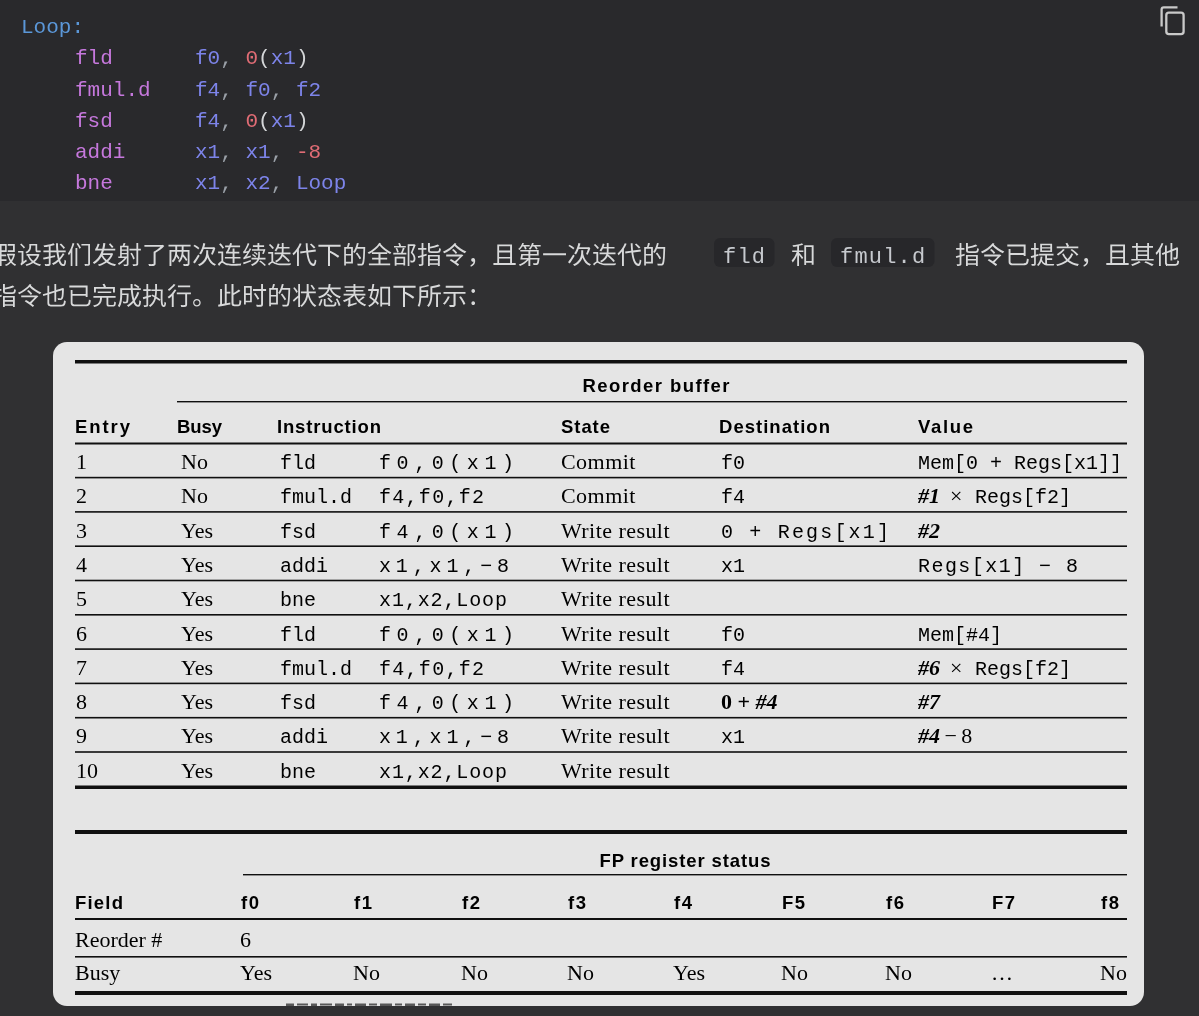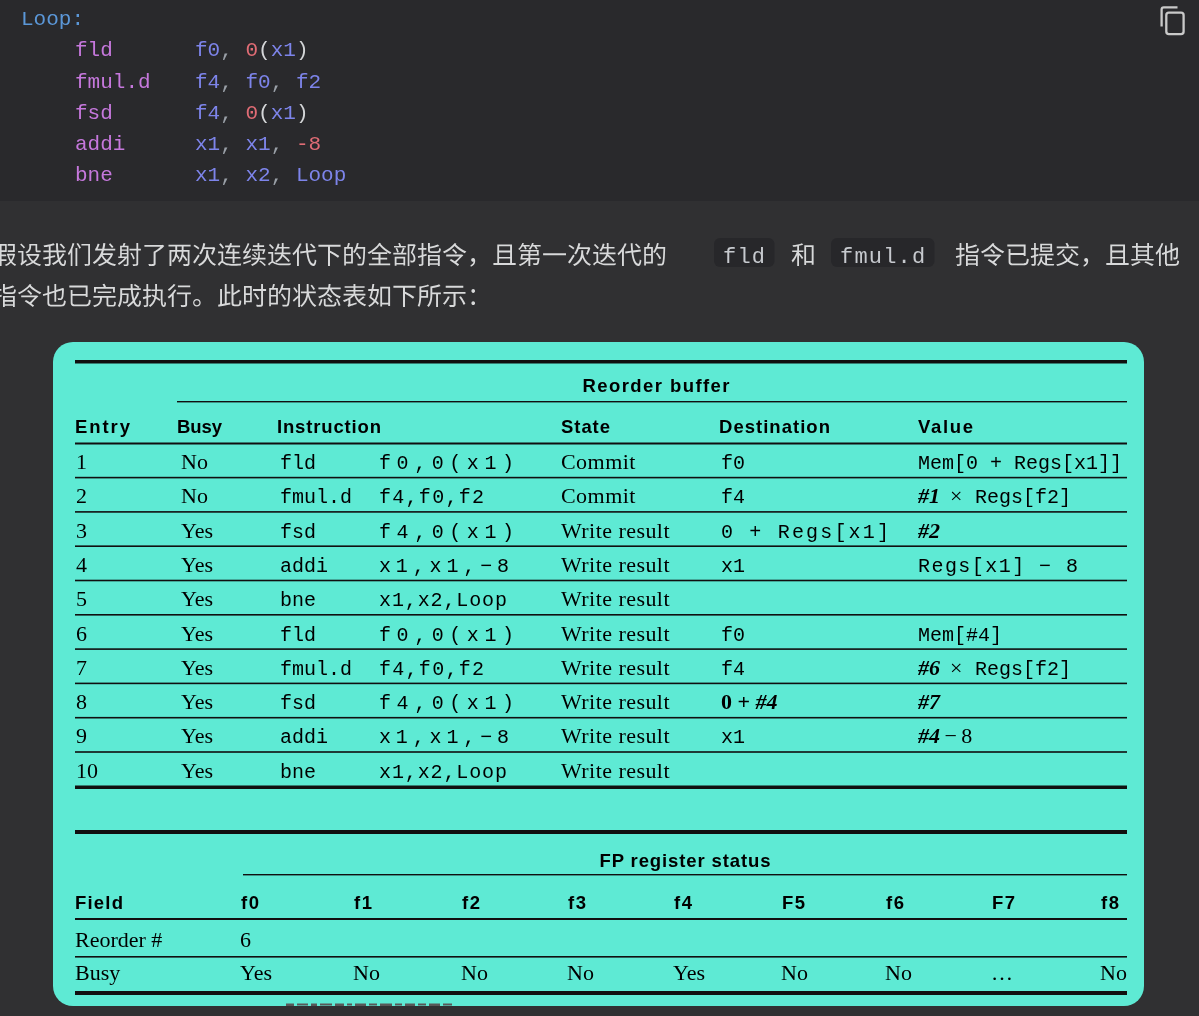--- a/index.html
+++ b/index.html
@@ -1,18 +1,18 @@
 <!DOCTYPE html>
 <html><head><meta charset="utf-8"><style>
 html,body{margin:0;padding:0;width:1199px;height:1016px;background:#303032;overflow:hidden}
 #code{position:absolute;left:0;top:0;width:1199px;height:201px;background:#29292c;
  font-family:"Liberation Mono",monospace;font-size:21px;line-height:31.3px;
- padding:4px 0 0 21px;box-sizing:border-box;white-space:pre}
+ padding:12px 0 0 21px;box-sizing:border-box;white-space:pre}
 #code .mn{color:#c678dd;display:inline-block;width:120px;margin-left:54px}
-#card{position:absolute;left:53px;top:342px;width:1091px;height:664px;background:#5eead4;border-radius:20px;overflow:hidden}
+#card{position:absolute;left:53px;top:342px;width:1091px;height:664px;background:#e5e5e5;border-radius:14px;overflow:hidden}
 #para{position:absolute;left:0;top:230px;width:1199px;height:90px}
 </style></head>
 <body>
 <div id="code"><span style="color:#5b97d8">Loop:</span><br><span class="mn">fld</span><span style="color:#7d84ea">f0</span><span style="color:#9aa0a8">, </span><span style="color:#e06c75">0</span><span style="color:#d4d6d8">(</span><span style="color:#7d84ea">x1</span><span style="color:#d4d6d8">)</span><br><span class="mn">fmul.d</span><span style="color:#7d84ea">f4</span><span style="color:#9aa0a8">, </span><span style="color:#7d84ea">f0</span><span style="color:#9aa0a8">, </span><span style="color:#7d84ea">f2</span><br><span class="mn">fsd</span><span style="color:#7d84ea">f4</span><span style="color:#9aa0a8">, </span><span style="color:#e06c75">0</span><span style="color:#d4d6d8">(</span><span style="color:#7d84ea">x1</span><span style="color:#d4d6d8">)</span><br><span class="mn">addi</span><span style="color:#7d84ea">x1</span><span style="color:#9aa0a8">, </span><span style="color:#7d84ea">x1</span><span style="color:#9aa0a8">, </span><span style="color:#e06c75">-8</span><br><span class="mn">bne</span><span style="color:#7d84ea">x1</span><span style="color:#9aa0a8">, </span><span style="color:#7d84ea">x2</span><span style="color:#9aa0a8">, </span><span style="color:#7d84ea">Loop</span></div>
 <svg xmlns="http://www.w3.org/2000/svg" width="30" height="34" style="position:absolute;left:1157px;top:4px" fill="none" stroke="#c9c9c9" stroke-width="2.3">
 <path d="M4.6 22.5 V5.5 Q4.6 3.3 6.8 3.3 H20.5"></path>
 <rect x="9.3" y="8.6" width="17.3" height="21.6" rx="2.6"></rect>
 </svg>
 <div id="para"><svg xmlns="http://www.w3.org/2000/svg" width="1199" height="90">
 <path fill="#d8d9da" d="M7.7 14.1V15.7H13V20.2H7.7V21.9H14.8V14.1ZM-2.8 13.1C-3.7 17 -5.2 20.8 -7.1 23.4C-6.8 23.8 -6.3 24.8 -6.1 25.2C-5.5 24.5 -5 23.6 -4.4 22.7V36H-2.6V18.8C-2 17.1 -1.4 15.3 -1 13.5ZM-0.1 14.1V35.9H1.6V30.9H6.5V29.3H1.6V26.2H6.2V24.6H1.6V21.9H6.7V14.1ZM13.1 25.4C12.7 27.2 11.9 28.8 11 30.1C10.1 28.6 9.4 27.1 9 25.4ZM7 23.8V25.4H8.8L7.5 25.7C8.1 27.8 8.9 29.7 9.9 31.4C8.5 32.9 6.8 34 4.9 34.7C5.2 35 5.7 35.6 5.9 36C7.8 35.3 9.5 34.2 10.9 32.7C12.1 34.1 13.4 35.2 15 36C15.3 35.5 15.8 34.9 16.2 34.5C14.6 33.9 13.2 32.8 12.1 31.4C13.5 29.6 14.5 27.2 15.1 24.1L14.1 23.8L13.8 23.8ZM1.6 15.7H5.1V20.3H1.6Z M20.1 14.6C21.4 15.8 23.1 17.4 23.8 18.5L25.1 17.2C24.3 16.2 22.6 14.5 21.3 13.4ZM18.1 20.9V22.6H21.6V31.6C21.6 32.8 20.8 33.6 20.4 33.9C20.7 34.3 21.2 35 21.4 35.5C21.8 35 22.4 34.5 26.9 31.2C26.6 30.8 26.4 30.1 26.2 29.6L23.4 31.6V20.9ZM29.3 13.9V16.7C29.3 18.5 28.7 20.6 25.4 22.1C25.8 22.4 26.4 23.1 26.6 23.5C30.2 21.8 31.1 19.1 31.1 16.7V15.6H35.5V19.7C35.5 21.6 35.8 22.3 37.6 22.3C37.9 22.3 39.1 22.3 39.5 22.3C40 22.3 40.5 22.2 40.8 22.1C40.7 21.7 40.7 21 40.6 20.5C40.3 20.6 39.8 20.6 39.4 20.6C39.1 20.6 38 20.6 37.7 20.6C37.3 20.6 37.2 20.4 37.2 19.7V13.9ZM37.1 25.8C36.2 27.8 34.9 29.4 33.2 30.8C31.6 29.4 30.2 27.7 29.3 25.8ZM26.6 24V25.8H27.9L27.6 25.9C28.6 28.2 30 30.2 31.8 31.9C29.9 33 27.7 33.9 25.5 34.4C25.9 34.8 26.3 35.5 26.4 36C28.9 35.4 31.1 34.4 33.2 33C35.1 34.4 37.4 35.5 39.9 36.1C40.2 35.5 40.7 34.8 41.1 34.4C38.7 33.9 36.5 33 34.7 31.9C36.8 30 38.5 27.6 39.5 24.5L38.4 24L38 24Z M59.6 14.6C61 15.9 62.8 17.8 63.5 18.9L65 17.8C64.2 16.7 62.5 14.9 61 13.6ZM62.8 23.3C62 24.9 60.8 26.5 59.5 27.9C59.1 26.2 58.7 24.3 58.5 22.2H65.7V20.4H58.3C58.1 18.1 58 15.7 58 13.2H56C56 15.7 56.1 18.1 56.4 20.4H50.6V16C52.1 15.7 53.6 15.3 54.8 14.9L53.5 13.3C51.1 14.2 47 15.1 43.5 15.6C43.8 16 44 16.7 44.1 17.1C45.6 16.9 47.2 16.7 48.8 16.4V20.4H43.4V22.2H48.8V26.6L43 27.7L43.6 29.6L48.8 28.4V33.6C48.8 34 48.6 34.1 48.2 34.1C47.7 34.2 46.2 34.2 44.6 34.1C44.9 34.6 45.2 35.5 45.3 36C47.4 36 48.8 36 49.5 35.7C50.4 35.4 50.6 34.8 50.6 33.6V28L55.2 26.9L55.1 25.2L50.6 26.2V22.2H56.5C56.9 24.9 57.3 27.4 57.9 29.5C56.1 31.1 54.1 32.5 52 33.6C52.5 34 53 34.6 53.3 35C55.1 34.1 57 32.8 58.6 31.4C59.7 34.3 61.2 36.1 63.2 36.1C65.1 36.1 65.8 34.9 66.1 30.7C65.6 30.5 65 30.1 64.5 29.7C64.4 32.9 64.1 34.2 63.4 34.2C62.2 34.2 61 32.6 60.1 29.9C61.8 28.1 63.3 26.1 64.5 24Z M76.5 13.8C77.6 15.3 78.9 17.4 79.4 18.7L81 17.8C80.4 16.6 79.1 14.5 78 13ZM75.5 18V36H77.3V18ZM81.4 13.9V15.6H88.2V33.6C88.2 34 88 34.1 87.7 34.2C87.2 34.2 85.8 34.2 84.4 34.1C84.7 34.6 84.9 35.5 85 35.9C87 35.9 88.3 35.9 89 35.6C89.8 35.3 90 34.8 90 33.6V13.9ZM72.6 13.1C71.6 17 69.9 20.8 67.9 23.4C68.2 23.8 68.8 24.8 68.9 25.3C69.5 24.5 70.1 23.6 70.7 22.6V36H72.4V19C73.2 17.3 73.8 15.4 74.4 13.6Z M108.8 14.2C109.9 15.4 111.3 17 112 17.9L113.5 16.9C112.8 16 111.3 14.5 110.3 13.3ZM95.6 20.9C95.8 20.6 96.7 20.5 98.3 20.5H101.8C100.1 25.7 97.3 29.8 92.8 32.6C93.2 32.9 93.9 33.6 94.2 34C97.4 32 99.8 29.5 101.5 26.4C102.5 28.2 103.8 29.9 105.3 31.2C103.1 32.8 100.6 33.8 98 34.5C98.3 34.9 98.8 35.5 99 36C101.8 35.3 104.5 34.1 106.7 32.5C109 34.1 111.7 35.4 114.9 36.1C115.2 35.5 115.7 34.8 116.1 34.4C113 33.8 110.4 32.8 108.2 31.3C110.4 29.4 112.1 26.9 113.1 23.7L111.8 23.1L111.5 23.2H103C103.3 22.3 103.7 21.4 103.9 20.5H115.2L115.3 18.7H104.4C104.8 17 105.2 15.2 105.4 13.2L103.3 12.9C103.1 14.9 102.7 16.9 102.3 18.7H97.7C98.4 17.4 99.1 15.7 99.6 14.1L97.6 13.7C97.2 15.6 96.2 17.6 95.9 18.1C95.6 18.7 95.3 19.1 95 19.1C95.2 19.6 95.5 20.5 95.6 20.9ZM106.7 30.1C105 28.7 103.7 27 102.7 25H110.5C109.7 27 108.3 28.7 106.7 30.1Z M130.3 23.5C131.6 25.3 132.8 27.8 133.2 29.4L134.8 28.6C134.3 27 133.1 24.6 131.8 22.8ZM121.8 20.8H126.8V22.9H121.8ZM121.8 19.4V17.3H126.8V19.4ZM121.8 24.2H126.8V26.4H121.8ZM118.3 26.4V28.1H124.7C122.9 30.3 120.4 32.2 117.8 33.5C118.2 33.8 118.8 34.5 119 34.9C121.9 33.3 124.8 30.9 126.7 28.1H126.8V33.9C126.8 34.2 126.6 34.4 126.2 34.4C125.9 34.4 124.7 34.4 123.4 34.4C123.6 34.8 123.9 35.6 124 36C125.8 36 126.9 36 127.6 35.7C128.2 35.4 128.5 34.9 128.5 33.9V15.8H124.5C124.8 15.1 125.2 14.1 125.5 13.2L123.6 13C123.4 13.8 123 14.9 122.7 15.8H120.1V26.4ZM136.4 13.1V18.8H129.4V20.6H136.4V33.6C136.4 34.1 136.3 34.2 135.8 34.2C135.4 34.2 134 34.2 132.5 34.2C132.8 34.7 133 35.5 133.1 36C135.2 36 136.4 36 137.2 35.6C137.9 35.4 138.2 34.8 138.2 33.6V20.6H140.9V18.8H138.2V13.1Z M144.4 14.9V16.8H160.6C158.8 18.6 156 20.5 153.6 21.7V33.5C153.6 34 153.4 34.1 152.9 34.1C152.3 34.2 150.4 34.2 148.3 34.1C148.6 34.6 149 35.5 149.1 36C151.6 36 153.3 36 154.2 35.7C155.2 35.4 155.6 34.8 155.6 33.6V22.7C158.7 21 162.1 18.4 164.3 15.9L162.8 14.8L162.4 14.9Z M169.5 20V36H171.4V21.8H175.3C175.2 24.7 174.6 28.4 171.7 31.1C172.1 31.4 172.7 32 173 32.5C174.8 30.6 175.8 28.6 176.4 26.4C177.2 27.5 178 28.6 178.4 29.4L179.5 27.9C179 27 177.9 25.5 176.9 24.3C177 23.4 177.1 22.6 177.1 21.8H181.7C181.6 24.7 180.9 28.4 178.1 31.1C178.5 31.4 179.1 32 179.4 32.5C181.2 30.6 182.3 28.5 182.8 26.4C184.2 28 185.5 29.9 186.2 31.1L187.3 29.7C186.6 28.2 184.8 26.1 183.3 24.3C183.4 23.4 183.5 22.6 183.5 21.8H187.7V33.6C187.7 34 187.5 34.1 187 34.1C186.6 34.2 184.8 34.2 183.1 34.1C183.3 34.6 183.6 35.5 183.7 36C186 36 187.5 36 188.4 35.7C189.2 35.4 189.5 34.8 189.5 33.6V20H183.6V16.6H190.6V14.8H168.5V16.6H175.3V20ZM177.2 16.6H181.7V20H177.2Z M193.4 16.1C195.1 17 197.2 18.5 198.2 19.5L199.4 18C198.4 17 196.2 15.6 194.6 14.7ZM193.1 32.2 194.8 33.5C196.3 31.2 198.2 28.3 199.7 25.8L198.2 24.5C196.6 27.2 194.5 30.4 193.1 32.2ZM203.3 13C202.6 17 201.2 20.9 199.2 23.4C199.7 23.6 200.7 24.1 201 24.4C202 23 202.9 21.1 203.7 19.1H212.9C212.4 20.8 211.7 22.7 211.1 23.9C211.5 24.1 212.3 24.5 212.7 24.7C213.6 23 214.7 20.4 215.3 17.9L213.9 17.1L213.6 17.2H204.3C204.7 16 205.1 14.7 205.3 13.4ZM206.2 20.3V21.9C206.2 25.4 205.7 30.9 198 34.6C198.5 35 199.1 35.6 199.4 36.1C204.3 33.6 206.5 30.4 207.5 27.4C208.9 31.4 211.2 34.3 214.8 35.8C215 35.3 215.6 34.5 216 34.2C211.7 32.6 209.3 28.8 208.2 23.7C208.2 23.1 208.2 22.5 208.2 21.9V20.3Z M219.1 14.2C220.3 15.6 221.9 17.6 222.6 18.8L224.1 17.7C223.4 16.5 221.8 14.6 220.5 13.3ZM223.2 21.5H218.1V23.2H221.4V31.1C220.3 31.5 219.1 32.7 217.8 34.2L219.2 36C220.3 34.3 221.4 32.7 222.2 32.7C222.8 32.7 223.6 33.6 224.7 34.3C226.4 35.5 228.6 35.7 231.8 35.7C234.3 35.7 239 35.6 240.8 35.5C240.8 34.9 241.1 33.9 241.3 33.4C238.8 33.6 235 33.9 231.9 33.9C229 33.9 226.8 33.7 225.1 32.6C224.2 32 223.7 31.6 223.2 31.2ZM226.4 23.8C226.6 23.6 227.5 23.4 228.7 23.4H232.6V26.9H224.9V28.6H232.6V33.2H234.5V28.6H240.5V26.9H234.5V23.4H239.3L239.3 21.7H234.5V18.6H232.6V21.7H228.4C229.2 20.4 229.9 18.9 230.6 17.2H240.1V15.6H231.3L232.1 13.5L230.1 13C229.9 13.9 229.6 14.8 229.2 15.6H225.1V17.2H228.6C228 18.7 227.4 19.9 227.2 20.4C226.7 21.2 226.2 21.9 225.8 22C226 22.5 226.3 23.4 226.4 23.8Z M253.8 22.7C254.9 23.4 256.3 24.3 256.9 25L257.8 24C257.2 23.3 255.8 22.4 254.7 21.8ZM252 25C253.2 25.6 254.6 26.7 255.2 27.4L256.1 26.3C255.4 25.6 254.1 24.6 252.9 24ZM259.2 31.4C261.2 32.7 263.6 34.7 264.7 36L265.9 34.9C264.8 33.6 262.3 31.6 260.4 30.4ZM243.1 32.5 243.5 34.3C245.6 33.5 248.4 32.4 251 31.4L250.7 29.9C247.9 30.9 245 31.9 243.1 32.5ZM252 19.2V20.8H263.3C262.9 21.9 262.5 23 262.2 23.8L263.7 24.1C264.2 22.9 264.9 21.1 265.4 19.4L264.2 19.1L263.9 19.2H259.3V16.9H264.1V15.3H259.3V13H257.5V15.3H252.9V16.9H257.5V19.2ZM258.2 21.8V24.8C258.2 25.7 258.1 26.7 257.9 27.7H251.5V29.4H257.3C256.4 31.3 254.6 33.1 251 34.6C251.4 35 251.9 35.6 252.1 36C256.4 34.2 258.4 31.8 259.2 29.4H265.5V27.7H259.7C259.9 26.7 259.9 25.7 259.9 24.8V21.8ZM243.5 23.4C243.9 23.2 244.4 23.1 247.4 22.7C246.3 24.4 245.4 25.6 244.9 26.1C244.2 27.1 243.7 27.8 243.2 27.9C243.3 28.3 243.6 29.1 243.7 29.4C244.2 29.1 245 28.8 250.8 27.2C250.8 26.9 250.8 26.1 250.8 25.6L246.4 26.7C248.2 24.5 249.9 21.8 251.3 19.1L249.8 18.3C249.4 19.2 248.9 20.2 248.3 21.1L245.4 21.4C246.8 19.2 248.3 16.5 249.4 13.8L247.8 13C246.8 16.1 244.9 19.4 244.4 20.2C243.8 21 243.4 21.6 242.9 21.8C243.2 22.2 243.4 23.1 243.5 23.4Z M268.8 14.9C270.2 16.1 271.8 17.9 272.5 19L274 17.9C273.2 16.8 271.6 15.1 270.2 13.9ZM273.2 21.9H268.2V23.7H271.4V31.4C270.3 31.9 269.1 32.9 267.9 34L269.1 35.6C270.4 34 271.7 32.7 272.6 32.7C273.1 32.7 273.9 33.5 275 34C276.8 35 278.9 35.3 281.9 35.3C284.3 35.3 288.7 35.2 290.5 35C290.6 34.5 290.8 33.6 291 33.2C288.6 33.5 284.9 33.6 281.9 33.6C279.2 33.6 277 33.5 275.4 32.5C274.4 32 273.8 31.5 273.2 31.2ZM281.8 13V16.9H278.7C279 16 279.3 15 279.6 14L277.8 13.6C277.1 16.3 276 18.9 274.6 20.6C275 20.9 275.9 21.3 276.2 21.5C276.9 20.7 277.4 19.7 277.9 18.6H281.8V20C281.8 20.8 281.8 21.7 281.7 22.6H274.6V24.3H281.3C280.7 26.8 279 29.2 275.1 30.9C275.6 31.3 276.1 31.9 276.4 32.4C279.8 30.7 281.6 28.6 282.6 26.2C284.9 28.1 287.3 30.5 288.4 32.1L289.9 30.9C288.5 29.1 285.7 26.5 283.2 24.6L283.2 24.3H290.5V22.6H283.5C283.6 21.7 283.6 20.8 283.6 20V18.6H289.5V16.9H283.6V13Z M309.9 14.4C311.4 15.7 313.1 17.4 313.9 18.5L315.4 17.6C314.5 16.4 312.7 14.7 311.2 13.5ZM305.7 13.3C305.8 16 306 18.5 306.2 20.8L300.1 21.6L300.4 23.4L306.4 22.6C307.4 30.4 309.4 35.7 313.5 36C314.8 36 315.8 34.8 316.4 30.4C316 30.2 315.2 29.8 314.8 29.4C314.6 32.3 314.1 33.8 313.4 33.8C310.8 33.5 309.1 29 308.2 22.4L315.9 21.4L315.6 19.6L308.1 20.6C307.8 18.4 307.6 15.9 307.6 13.3ZM299.8 13.2C298.2 17.2 295.4 21 292.5 23.5C292.9 23.9 293.4 24.9 293.6 25.3C294.8 24.3 295.9 23 297 21.6V36H298.9V18.9C299.9 17.3 300.9 15.6 301.6 13.8Z M318.4 14.8V16.7H328V36H330V22.7C332.9 24.3 336.2 26.4 338 27.8L339.3 26.1C337.3 24.5 333.3 22.3 330.4 20.8L330 21.2V16.7H340.6V14.8Z M355.8 23.4C357.2 25.2 358.9 27.8 359.6 29.3L361.2 28.3C360.4 26.8 358.7 24.4 357.2 22.6ZM348 12.9C347.8 14.1 347.4 15.8 347 17H344.2V35.4H345.9V33.4H352.9V17H348.7C349.1 15.9 349.6 14.5 350 13.3ZM345.9 18.7H351.1V24H345.9ZM345.9 31.7V25.6H351.1V31.7ZM356.9 12.9C356.1 16.3 354.8 19.8 353.1 22C353.5 22.3 354.3 22.8 354.6 23.1C355.5 21.9 356.3 20.4 357 18.7H363.4C363.1 28.7 362.7 32.5 361.9 33.4C361.6 33.8 361.3 33.8 360.8 33.8C360.2 33.8 358.8 33.8 357.1 33.7C357.4 34.1 357.7 35 357.7 35.5C359.1 35.5 360.6 35.6 361.4 35.5C362.4 35.4 362.9 35.2 363.5 34.5C364.5 33.2 364.8 29.4 365.2 17.9C365.2 17.6 365.2 16.9 365.2 16.9H357.7C358.1 15.8 358.4 14.5 358.8 13.3Z M379.3 12.7C376.8 16.7 372.2 20.4 367.6 22.4C368.1 22.9 368.7 23.5 368.9 24C369.9 23.5 370.9 22.9 371.9 22.3V23.9H378.5V27.8H372.1V29.5H378.5V33.6H368.9V35.3H390.2V33.6H380.5V29.5H387.2V27.8H380.5V23.9H387.2V22.2C388.2 22.9 389.1 23.5 390.1 24.1C390.4 23.5 390.9 22.9 391.4 22.5C387.4 20.4 383.6 17.8 380.6 14.1L381 13.5ZM372 22.2C374.8 20.4 377.4 18.1 379.5 15.5C381.9 18.2 384.4 20.4 387.2 22.2Z M395.5 18.3C396.2 19.6 396.9 21.4 397.1 22.6L398.8 22.1C398.6 21 397.9 19.2 397.1 17.9ZM407.7 14.3V36H409.4V16.1H413.4C412.7 18 411.7 20.7 410.8 22.8C413 25 413.6 26.9 413.6 28.4C413.7 29.3 413.5 30.1 413 30.4C412.7 30.6 412.4 30.7 412 30.7C411.5 30.7 410.8 30.7 410.1 30.6C410.4 31.1 410.5 31.9 410.6 32.4C411.3 32.5 412.1 32.5 412.7 32.4C413.3 32.3 413.9 32.1 414.2 31.9C415.1 31.3 415.4 30.1 415.4 28.6C415.4 26.9 414.9 24.9 412.6 22.6C413.7 20.2 414.8 17.4 415.7 15.1L414.4 14.2L414.1 14.3ZM398.2 13.3C398.6 14.1 398.9 15.1 399.2 15.9H394V17.6H405.8V15.9H401.1C400.9 15.1 400.4 13.8 399.9 12.9ZM402.8 17.8C402.4 19.2 401.7 21.3 401 22.7H393.3V24.4H406.4V22.7H402.8C403.4 21.4 404.1 19.7 404.7 18.2ZM394.7 26.7V35.8H396.5V34.6H403.4V35.6H405.2V26.7ZM396.5 33V28.4H403.4V33Z M437.9 14.5C436 15.3 432.9 16.2 429.9 16.8V13.1H428V20.2C428 22.4 428.8 22.9 431.7 22.9C432.3 22.9 436.9 22.9 437.5 22.9C440 22.9 440.6 22.1 440.9 18.8C440.4 18.6 439.6 18.4 439.2 18.1C439 20.8 438.8 21.2 437.4 21.2C436.4 21.2 432.6 21.2 431.8 21.2C430.2 21.2 429.9 21 429.9 20.2V18.4C433.1 17.8 436.8 16.9 439.4 15.9ZM429.8 30.6H437.9V33.3H429.8ZM429.8 29.1V26.6H437.9V29.1ZM428 25V36H429.8V34.8H437.9V35.9H439.8V25ZM421.6 13V18H418.1V19.8H421.6V25.2L417.8 26.2L418.3 28.1L421.6 27.1V33.8C421.6 34.1 421.4 34.2 421.1 34.3C420.8 34.3 419.8 34.3 418.6 34.2C418.9 34.8 419.1 35.5 419.2 36C420.9 36 421.9 35.9 422.6 35.6C423.2 35.4 423.4 34.9 423.4 33.8V26.6L426.8 25.5L426.5 23.8L423.4 24.7V19.8H426.4V18H423.4V13Z M452 20C453.4 21.2 455.1 22.8 455.8 23.9L457.2 22.7C456.4 21.6 454.7 20 453.4 19ZM446.2 24.5V26.4H459.8C458.4 27.9 456.5 29.7 454.8 31.3C453.5 30.4 452.2 29.6 451 28.9L449.7 30.2C452.4 31.9 456.1 34.5 457.8 36.1L459.2 34.5C458.5 33.9 457.5 33.1 456.4 32.4C458.8 30 461.5 27.2 463.4 25.3L462 24.4L461.7 24.5ZM454.8 12.9C452.1 16.4 447.4 19.8 442.9 21.7C443.4 22.2 443.9 22.8 444.2 23.3C448 21.5 451.8 18.9 454.6 15.9C457.4 18.9 461.6 21.7 464.9 23.2C465.2 22.7 465.9 21.9 466.4 21.5C462.8 20.2 458.4 17.3 455.8 14.6L456.4 13.8Z M470.9 36.7C473.6 35.8 475.2 33.7 475.2 31C475.2 29.2 474.5 28.1 473.1 28.1C472.1 28.1 471.2 28.8 471.2 29.9C471.2 31.1 472.1 31.7 473.1 31.7L473.5 31.6C473.4 33.4 472.3 34.5 470.4 35.4Z M497.3 14.4V33.1H493.4V34.9H515.7V33.1H512V14.4ZM499.1 33.1V28.6H510.1V33.1ZM499.1 22.4H510.1V26.9H499.1ZM499.1 20.6V16.3H510.1V20.6Z M521.2 24C521 25.8 520.6 28 520.3 29.5H527C524.9 31.7 521.7 33.6 518.8 34.5C519.2 34.9 519.7 35.6 520 36C523 34.9 526.2 32.7 528.4 30.2V36H530.3V29.5H537.5C537.3 31.8 537 32.8 536.6 33.1C536.5 33.3 536.2 33.3 535.8 33.3C535.3 33.3 534.1 33.3 532.9 33.2C533.2 33.6 533.4 34.4 533.4 34.9C534.7 35 536 35 536.6 34.9C537.3 34.9 537.8 34.7 538.2 34.3C538.8 33.7 539.1 32.1 539.5 28.6C539.5 28.4 539.5 27.9 539.5 27.9H530.3V25.6H538.7V20H520.3V21.6H528.4V24ZM522.8 25.6H528.4V27.9H522.4ZM530.3 21.6H536.9V24H530.3ZM522.3 12.9C521.4 15.3 519.9 17.6 518.1 19C518.6 19.3 519.4 19.7 519.7 20C520.7 19.1 521.6 17.9 522.4 16.6H523.8C524.3 17.6 524.8 18.8 525 19.6L526.7 19C526.5 18.4 526.1 17.4 525.6 16.6H529.7V15.1H523.2C523.5 14.5 523.8 13.9 524 13.3ZM532 12.9C531.3 15.2 530.1 17.4 528.6 18.8C529.1 19 529.9 19.5 530.2 19.8C531 18.9 531.8 17.8 532.4 16.6H534.1C535 17.6 535.7 18.8 536.1 19.6L537.7 18.9C537.4 18.3 536.8 17.4 536.2 16.6H540.7V15.1H533.1C533.4 14.5 533.6 13.9 533.8 13.3Z M543.1 23.2V25.3H566V23.2Z M568.4 16.1C570.1 17 572.2 18.5 573.2 19.5L574.5 18C573.4 17 571.2 15.6 569.5 14.7ZM568 32.2 569.8 33.5C571.3 31.2 573.2 28.3 574.7 25.8L573.2 24.5C571.6 27.2 569.5 30.4 568 32.2ZM578.4 13C577.5 17 576.1 20.9 574.2 23.4C574.7 23.6 575.6 24.1 576 24.4C577 23 577.9 21.1 578.7 19.1H587.9C587.5 20.8 586.7 22.7 586.1 23.9C586.5 24.1 587.3 24.5 587.7 24.7C588.5 23 589.6 20.4 590.3 17.9L588.9 17.1L588.5 17.2H579.3C579.7 16 580.1 14.7 580.4 13.4ZM581.2 20.3V21.9C581.2 25.4 580.7 30.9 573 34.6C573.5 35 574.1 35.6 574.4 36.1C579.4 33.6 581.5 30.4 582.5 27.4C583.9 31.4 586.1 34.3 589.8 35.8C590 35.3 590.6 34.5 591 34.2C586.7 32.6 584.3 28.8 583.2 23.7C583.2 23.1 583.2 22.5 583.2 21.9V20.3Z M593.8 14.9C595.2 16.1 596.8 17.9 597.5 19L599 17.9C598.2 16.8 596.6 15.1 595.2 13.9ZM598.2 21.9H593.2V23.7H596.4V31.4C595.3 31.9 594.1 32.9 593 34L594.1 35.6C595.4 34 596.7 32.7 597.6 32.7C598.1 32.7 599 33.5 600 34C601.8 35 603.9 35.3 606.9 35.3C609.3 35.3 613.7 35.2 615.5 35C615.5 34.5 615.8 33.6 616 33.2C613.6 33.5 609.9 33.6 606.9 33.6C604.2 33.6 602 33.5 600.4 32.5C599.4 32 598.8 31.5 598.2 31.2ZM606.8 13V16.9H603.7C604 16 604.3 15 604.6 14L602.8 13.6C602.1 16.3 601 18.9 599.5 20.6C600 20.9 600.9 21.3 601.2 21.5C601.9 20.7 602.4 19.7 603 18.6H606.8V20C606.8 20.8 606.8 21.7 606.7 22.6H599.6V24.3H606.3C605.7 26.8 604 29.2 600.1 30.9C600.6 31.3 601.1 31.9 601.4 32.4C604.8 30.7 606.6 28.6 607.6 26.2C609.9 28.1 612.3 30.5 613.4 32.1L614.9 30.9C613.5 29.1 610.7 26.5 608.2 24.6L608.2 24.3H615.5V22.6H608.5C608.6 21.7 608.6 20.8 608.6 20V18.6H614.5V16.9H608.6V13Z M634.9 14.4C636.4 15.7 638.1 17.4 638.9 18.5L640.4 17.6C639.5 16.4 637.7 14.7 636.2 13.5ZM630.7 13.3C630.8 16 631 18.5 631.2 20.8L625.1 21.6L625.4 23.4L631.4 22.6C632.4 30.4 634.4 35.7 638.5 36C639.8 36 640.8 34.8 641.4 30.4C641 30.2 640.2 29.8 639.8 29.4C639.5 32.3 639.1 33.8 638.4 33.8C635.8 33.5 634.1 29 633.2 22.4L640.9 21.4L640.6 19.6L633 20.6C632.8 18.4 632.6 15.9 632.6 13.3ZM624.8 13.2C623.2 17.2 620.4 21 617.5 23.5C617.9 23.9 618.4 24.9 618.6 25.3C619.8 24.3 620.9 23 622 21.6V36H623.9V18.9C624.9 17.3 625.9 15.6 626.6 13.8Z M655.8 23.4C657.2 25.2 658.9 27.8 659.6 29.3L661.2 28.3C660.4 26.8 658.7 24.4 657.2 22.6ZM648 12.9C647.8 14.1 647.4 15.8 647 17H644.2V35.4H645.9V33.4H652.9V17H648.7C649.1 15.9 649.6 14.5 650 13.3ZM645.9 18.7H651.1V24H645.9ZM645.9 31.7V25.6H651.1V31.7ZM657 12.9C656.1 16.3 654.8 19.8 653.1 22C653.5 22.3 654.3 22.8 654.6 23.1C655.5 21.9 656.3 20.4 657 18.7H663.4C663.1 28.7 662.7 32.5 661.9 33.4C661.6 33.8 661.3 33.8 660.8 33.8C660.2 33.8 658.8 33.8 657.1 33.7C657.5 34.1 657.7 35 657.7 35.5C659.1 35.5 660.6 35.6 661.5 35.5C662.4 35.4 662.9 35.2 663.5 34.5C664.5 33.2 664.8 29.4 665.2 17.9C665.2 17.6 665.2 16.9 665.2 16.9H657.7C658.1 15.8 658.5 14.5 658.8 13.3Z"></path>

